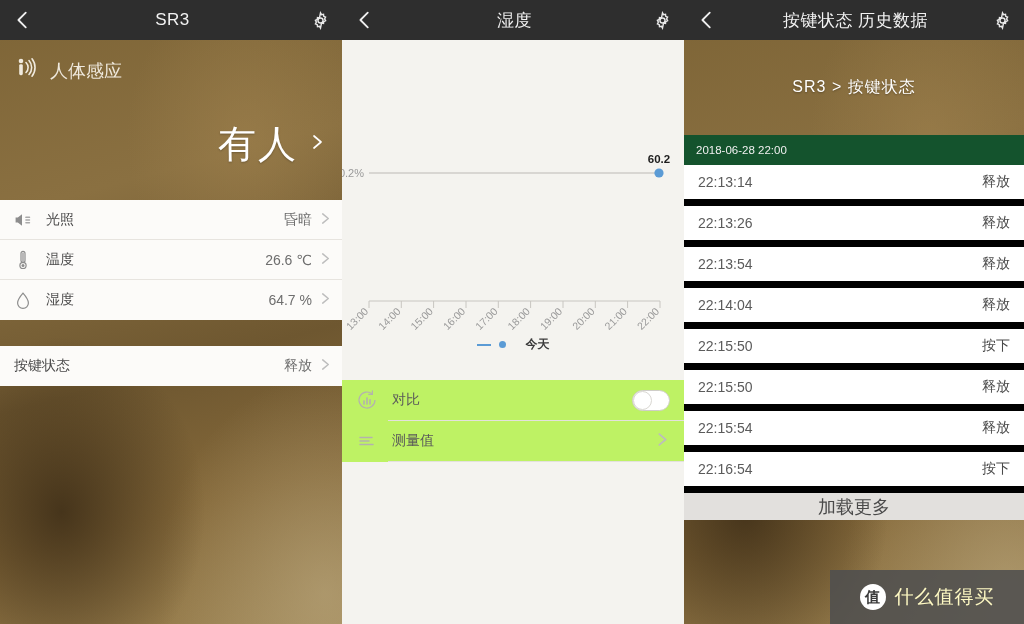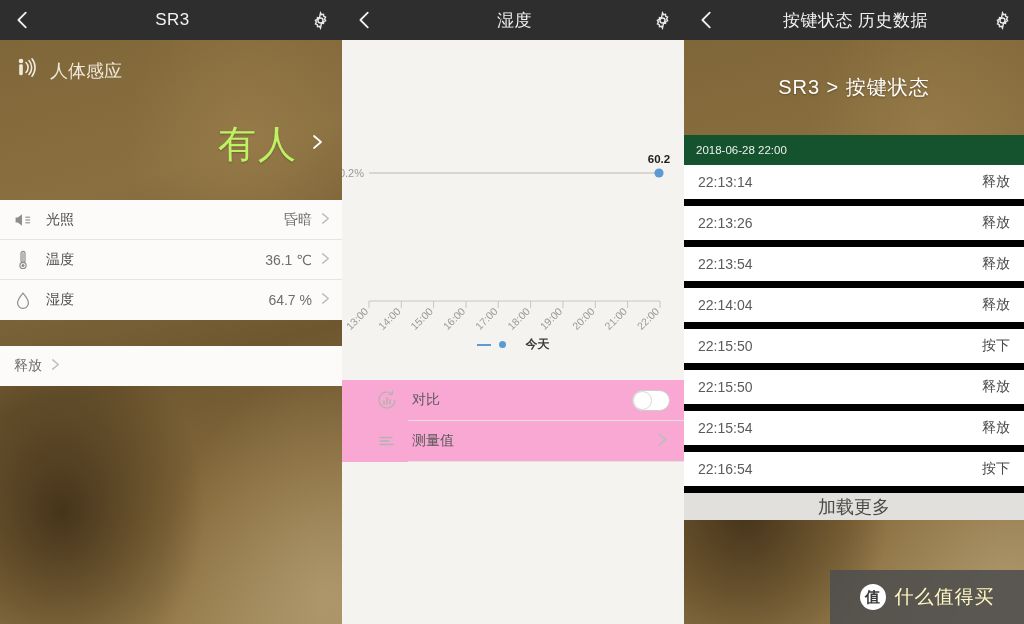--- a/index.html
+++ b/index.html
@@ -38,21 +38,21 @@
   .icon-back{ width:22px; height:22px; display:block; }
   .icon-gear{ width:19px; height:19px; display:block; }
 
   
   .sensor-head{ position:relative; z-index:2; padding:14px 0 0 14px; display:flex;
                 align-items:center; gap:10px; height:48px;}
   .sensor-head .lbl{ color:#efe9dd; font-size:18px; }
   .presence-wrap{ position:relative; z-index:2; height:112px;
                   display:flex; align-items:center; justify-content:flex-end;
                   padding-right:14px; }
-  .presence{ color:#bef264; font-size:38px; font-weight:500; letter-spacing:2px;
+  .presence{ color:#ffffff; font-size:38px; font-weight:500; letter-spacing:2px;
              text-shadow:0 1px 2px rgba(0,0,0,.25); }
   .presence-chev{ margin-left:10px; }
 
   .rowgroup{ position:relative; z-index:2; background:#fcfbf9; }
   .srow{
     height:40px; display:flex; align-items:center; padding:0 10px 0 12px;
     border-bottom:1px solid #e7e4df; background:#fcfbf9;
   }
   .srow:last-child{ border-bottom:none; }
   .srow .ic{ width:22px; display:flex; justify-content:center; }
@@ -70,37 +70,37 @@
   .panel.mid{ background:#f4f3ef; }
   .chart-card{ position:relative; background:#f4f3ef; height:340px; }
   .chart-svg{ display:block; }
   .legend{ display:flex; align-items:center; justify-content:center; gap:18px;
            margin-top:-4px; }
   .legend .dash{ width:14px; height:2px; background:#5b9bd5; position:relative; }
   .legend .dot{ width:7px; height:7px; border-radius:50%; background:#5b9bd5;
                 margin-left:-10px; }
   .legend .ltxt{ font-size:12px; color:#3a3a3a; font-weight:bold; margin-left:2px;}
 
-  .mid-list{ background:#f9a8d4;padding-left:20px; }
+  .mid-list{ background:#bef264; }
   .mrow{ height:40px; display:flex; align-items:center; padding:0 14px 0 12px; }
   .mrow .mic{ width:26px; display:flex; justify-content:center; }
   .mrow .mtxt{ flex:1; margin-left:12px; font-size:14px; color:#5a5a5a; }
   .toggle{
     width:38px; height:21px; border-radius:11px; border:1px solid #cfcdc8;
     background:#fff; position:relative;
   }
   .toggle .knob{ position:absolute; top:0px; left:0px; width:19px; height:19px;
                  border-radius:50%; background:#fff; border:1px solid #d9d7d2; }
   .chev-big{ width:15px; height:15px; }
   .mid-filler{ background:#f4f3ef; flex:1; }
 
   
   .r-hero{ position:relative; z-index:2; height:95px; display:flex;
            align-items:center; justify-content:center; }
-  .r-hero .htxt{ color:#fff; font-size:20px; letter-spacing:1px;
+  .r-hero .htxt{ color:#fff; font-size:16px; letter-spacing:1px;
                  text-shadow:0 1px 2px rgba(0,0,0,.3); }
   .r-datebar{ position:relative; z-index:2; height:30px; background:#14532d;
               display:flex; align-items:center; padding-left:12px; }
   .r-datebar span{ color:#f0f0f0; font-size:11.5px; }
   .r-list{ position:relative; z-index:2; background:#fff; }
   .r-row{ height:41px; display:flex; align-items:center; padding:0 14px 0 14px;
           border-bottom:7px solid #000000; background:#fff; }
   .r-row .rt{ flex:1; font-size:14px; color:#5b5b5b; }
   .r-row .rs{ font-size:14px; color:#4a4a4a; }
   .r-more{ position:relative; z-index:2; height:27px; background:#e2e0dd;
@@ -185,21 +185,21 @@
       <div class="srow">
         <span class="ic">
           <svg width="14" height="20" viewBox="0 0 14 20" fill="none" stroke="#8d8d8d" stroke-width="1.2">
             <path d="M7 2.4v9.4"></path>
             <rect x="5" y="1.4" width="4" height="11.2" rx="2"></rect>
             <circle cx="7" cy="15.4" r="3.1"></circle>
             <circle cx="7" cy="15.4" r="1.5" fill="#8d8d8d" stroke="none"></circle>
           </svg>
         </span>
         <span class="nm">温度</span>
-        <span class="vl">36.1 ℃</span>
+        <span class="vl">26.6 ℃</span>
         <span>
           <svg class="chev-grey" viewBox="0 0 14 14" fill="none" stroke="#bdbdbd" stroke-width="1.6" stroke-linecap="round" stroke-linejoin="round">
               <polyline points="4 2 10 7 4 12"></polyline>
             </svg>
         </span>
       </div>
 
       <div class="srow">
         <span class="ic">
           <svg width="16" height="19" viewBox="0 0 16 19" fill="none" stroke="#8d8d8d" stroke-width="1.2">
@@ -213,20 +213,21 @@
           <svg class="chev-grey" viewBox="0 0 14 14" fill="none" stroke="#bdbdbd" stroke-width="1.6" stroke-linecap="round" stroke-linejoin="round">
               <polyline points="4 2 10 7 4 12"></polyline>
             </svg>
         </span>
       </div>
     </div>
 
     <div class="gap-band"></div>
 
     <div class="single-row">
+      <span class="nm">按键状态</span>
       <span class="vl">释放</span>
       <span>
         <svg class="chev-grey" viewBox="0 0 14 14" fill="none" stroke="#bdbdbd" stroke-width="1.6" stroke-linecap="round" stroke-linejoin="round">
             <polyline points="4 2 10 7 4 12"></polyline>
           </svg>
       </span>
     </div>
   </div>
 
   <div class="panel mid">

